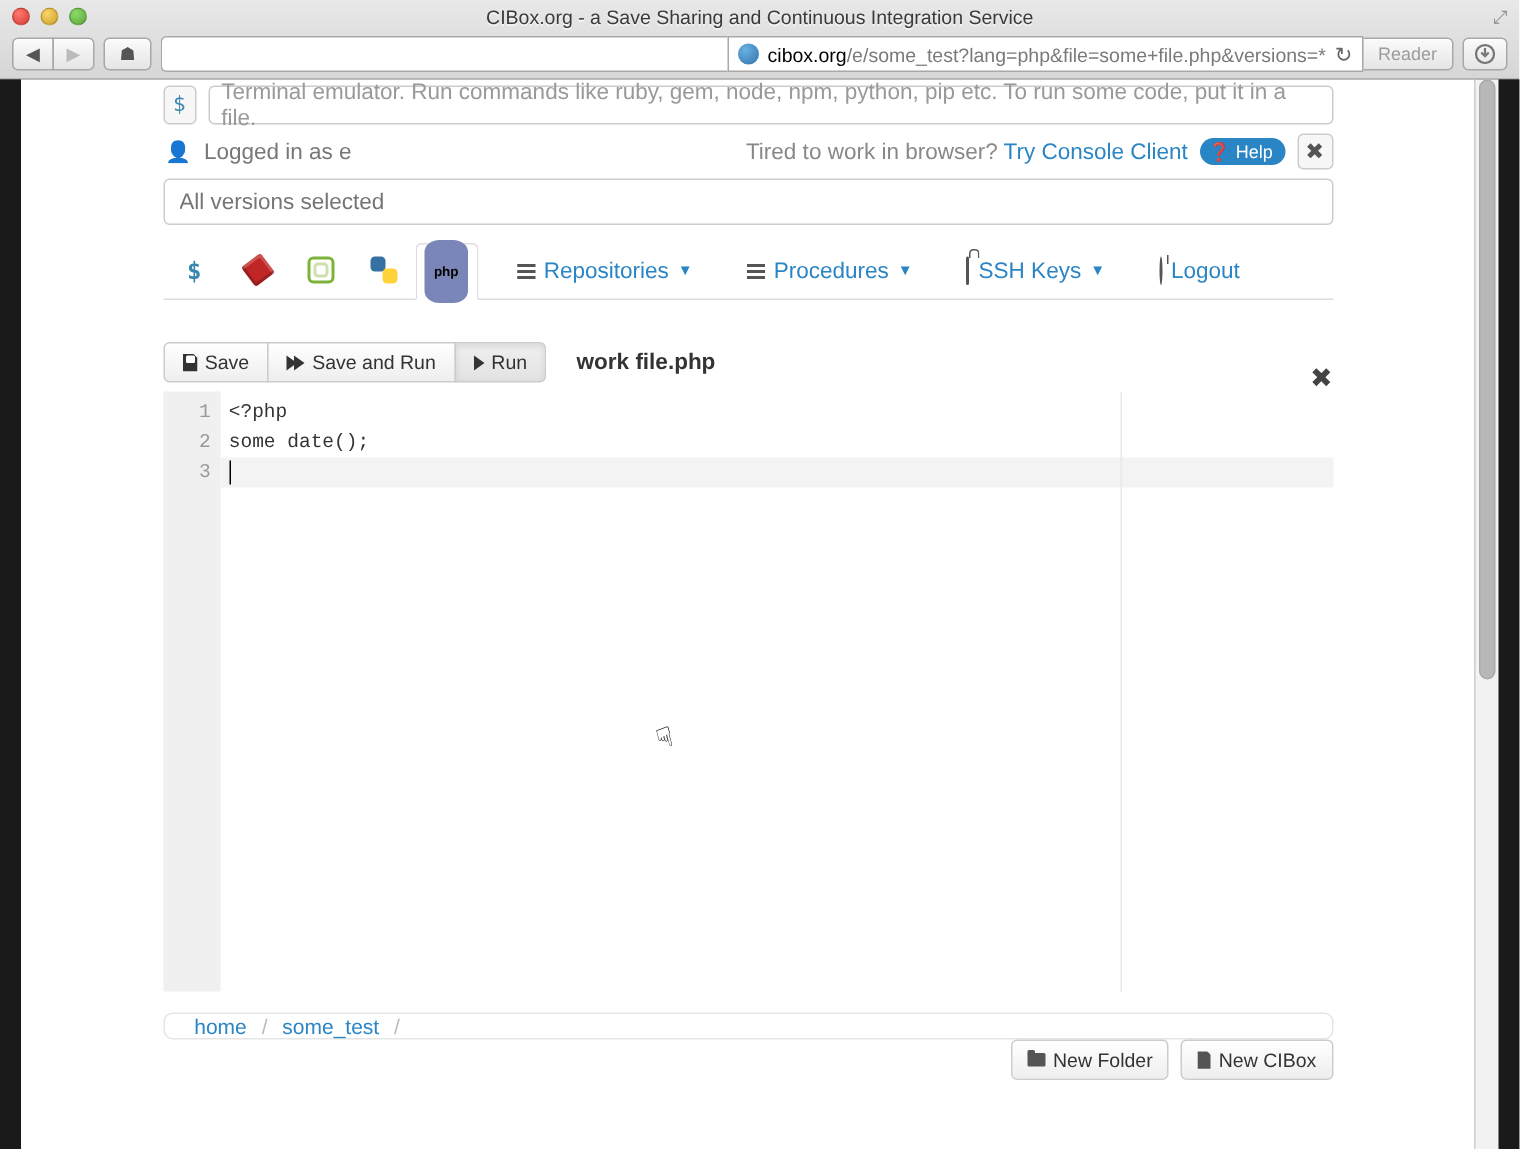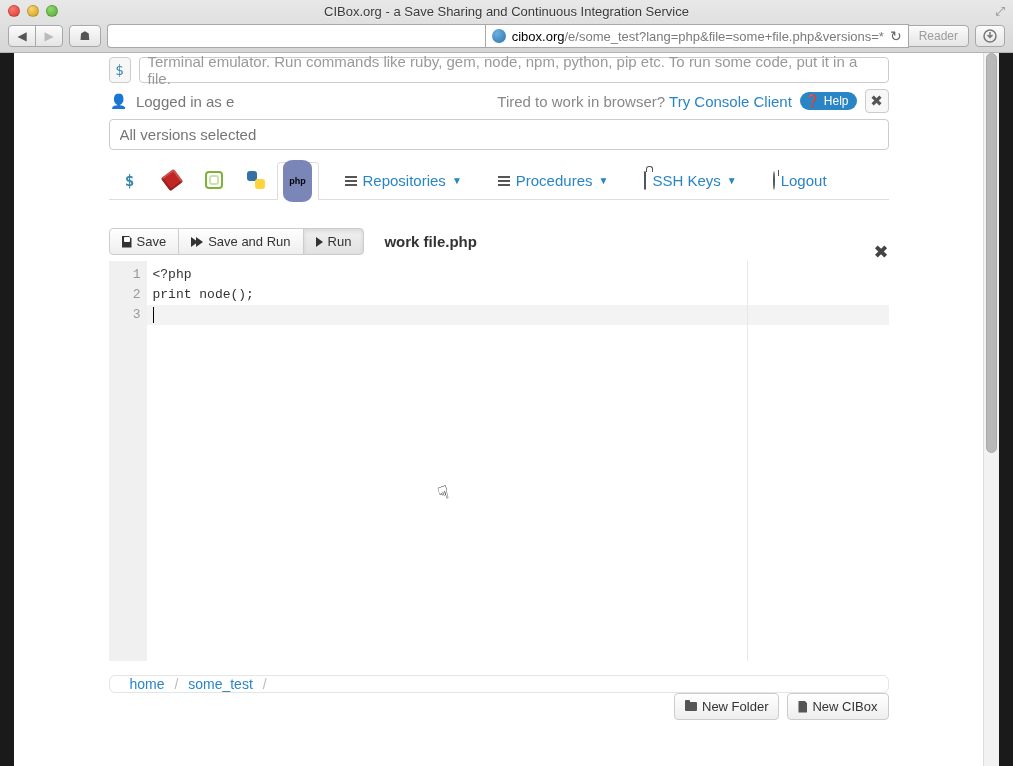--- a/index.html
+++ b/index.html
@@ -459,21 +459,21 @@
       <div class="editor">
         <div class="gutter">
           <div>1</div>
           <div>2</div>
           <div>3</div>
         </div>
         <div class="code-area">
           <div class="hl"></div>
           <div class="print-margin"></div>
           <div class="code-line">&lt;?php</div>
-          <div class="code-line">print node();</div>
+          <div class="code-line">some date();</div>
           <div class="code-line"><span class="cursor-caret"></span></div>
         </div>
         <span class="mouse-cursor">☟</span>
       </div>
 
       <div class="breadcrumb-box">
         <div class="breadcrumb">
           <a class="link">home</a>
           <span class="sep">/</span>
           <a class="link">some_test</a>

